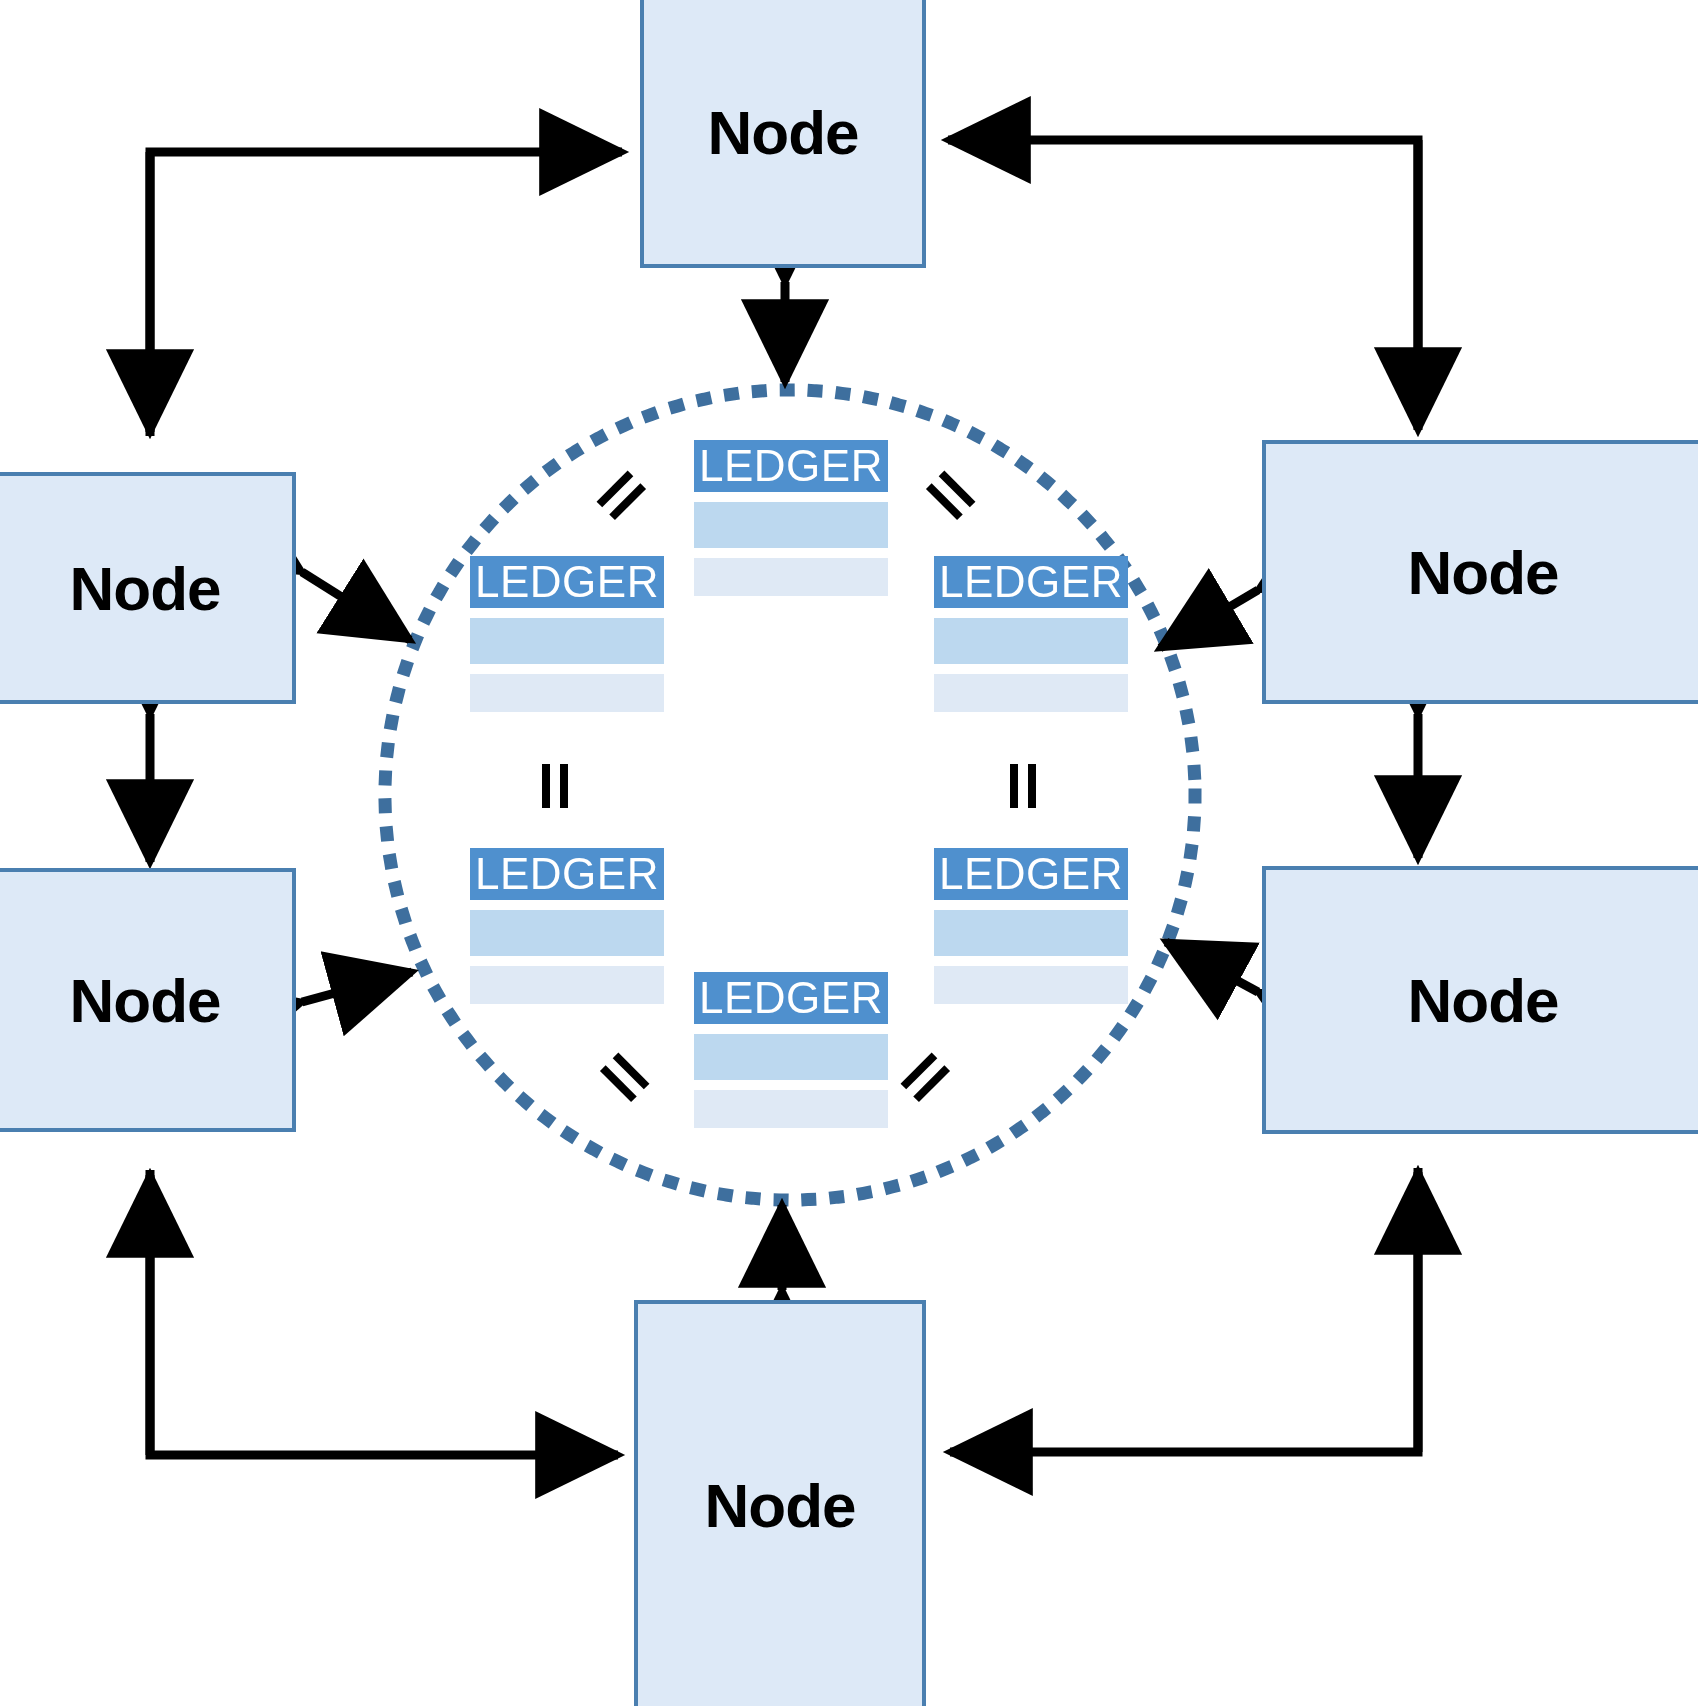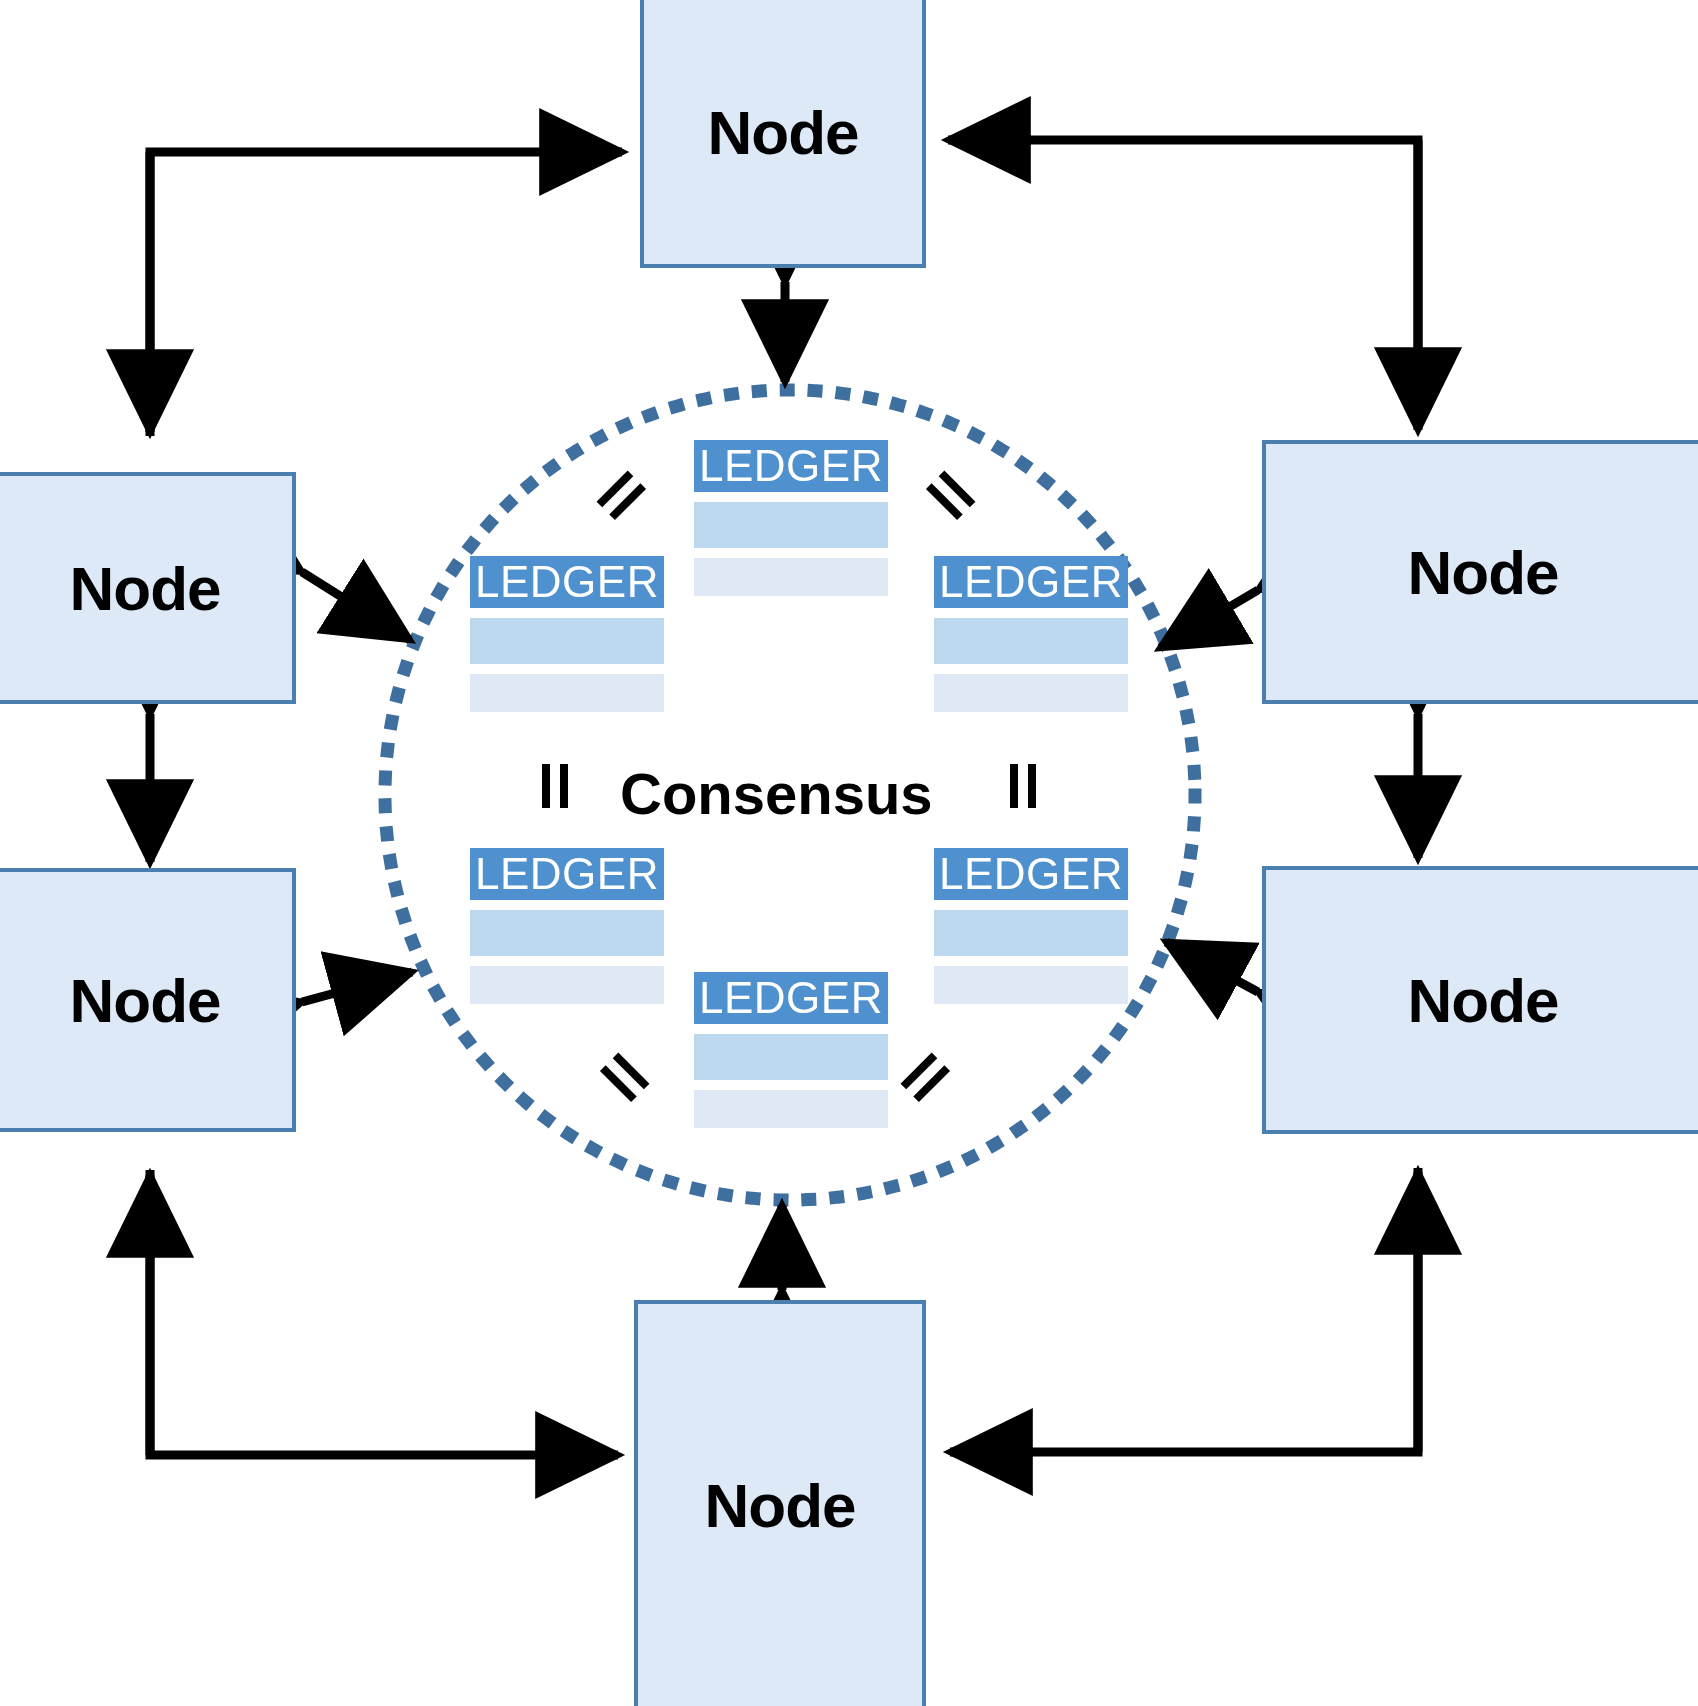--- a/index.html
+++ b/index.html
@@ -148,21 +148,20 @@
     <div class="row1"></div>
     <div class="row2"></div>
   </div>
 
   <div class="ledger" style="left:694px;top:972px;">
     <div class="hdr">LEDGER</div>
     <div class="row1"></div>
     <div class="row2"></div>
   </div>
 
-  <div class="consensus" style="left:620px;top:760px;">Consensus</div>
 
   <div class="eq" style="left:600px;top:476px;transform:rotate(-45deg);">
     <i style="top:6px;"></i>
       <i style="top:24px;"></i>
   </div>
   <div class="eq" style="left:928px;top:476px;transform:rotate(45deg);">
     <i style="top:6px;"></i>
       <i style="top:24px;"></i>
   </div>
   <div class="eq" style="left:532px;top:766px;transform:rotate(90deg);">

